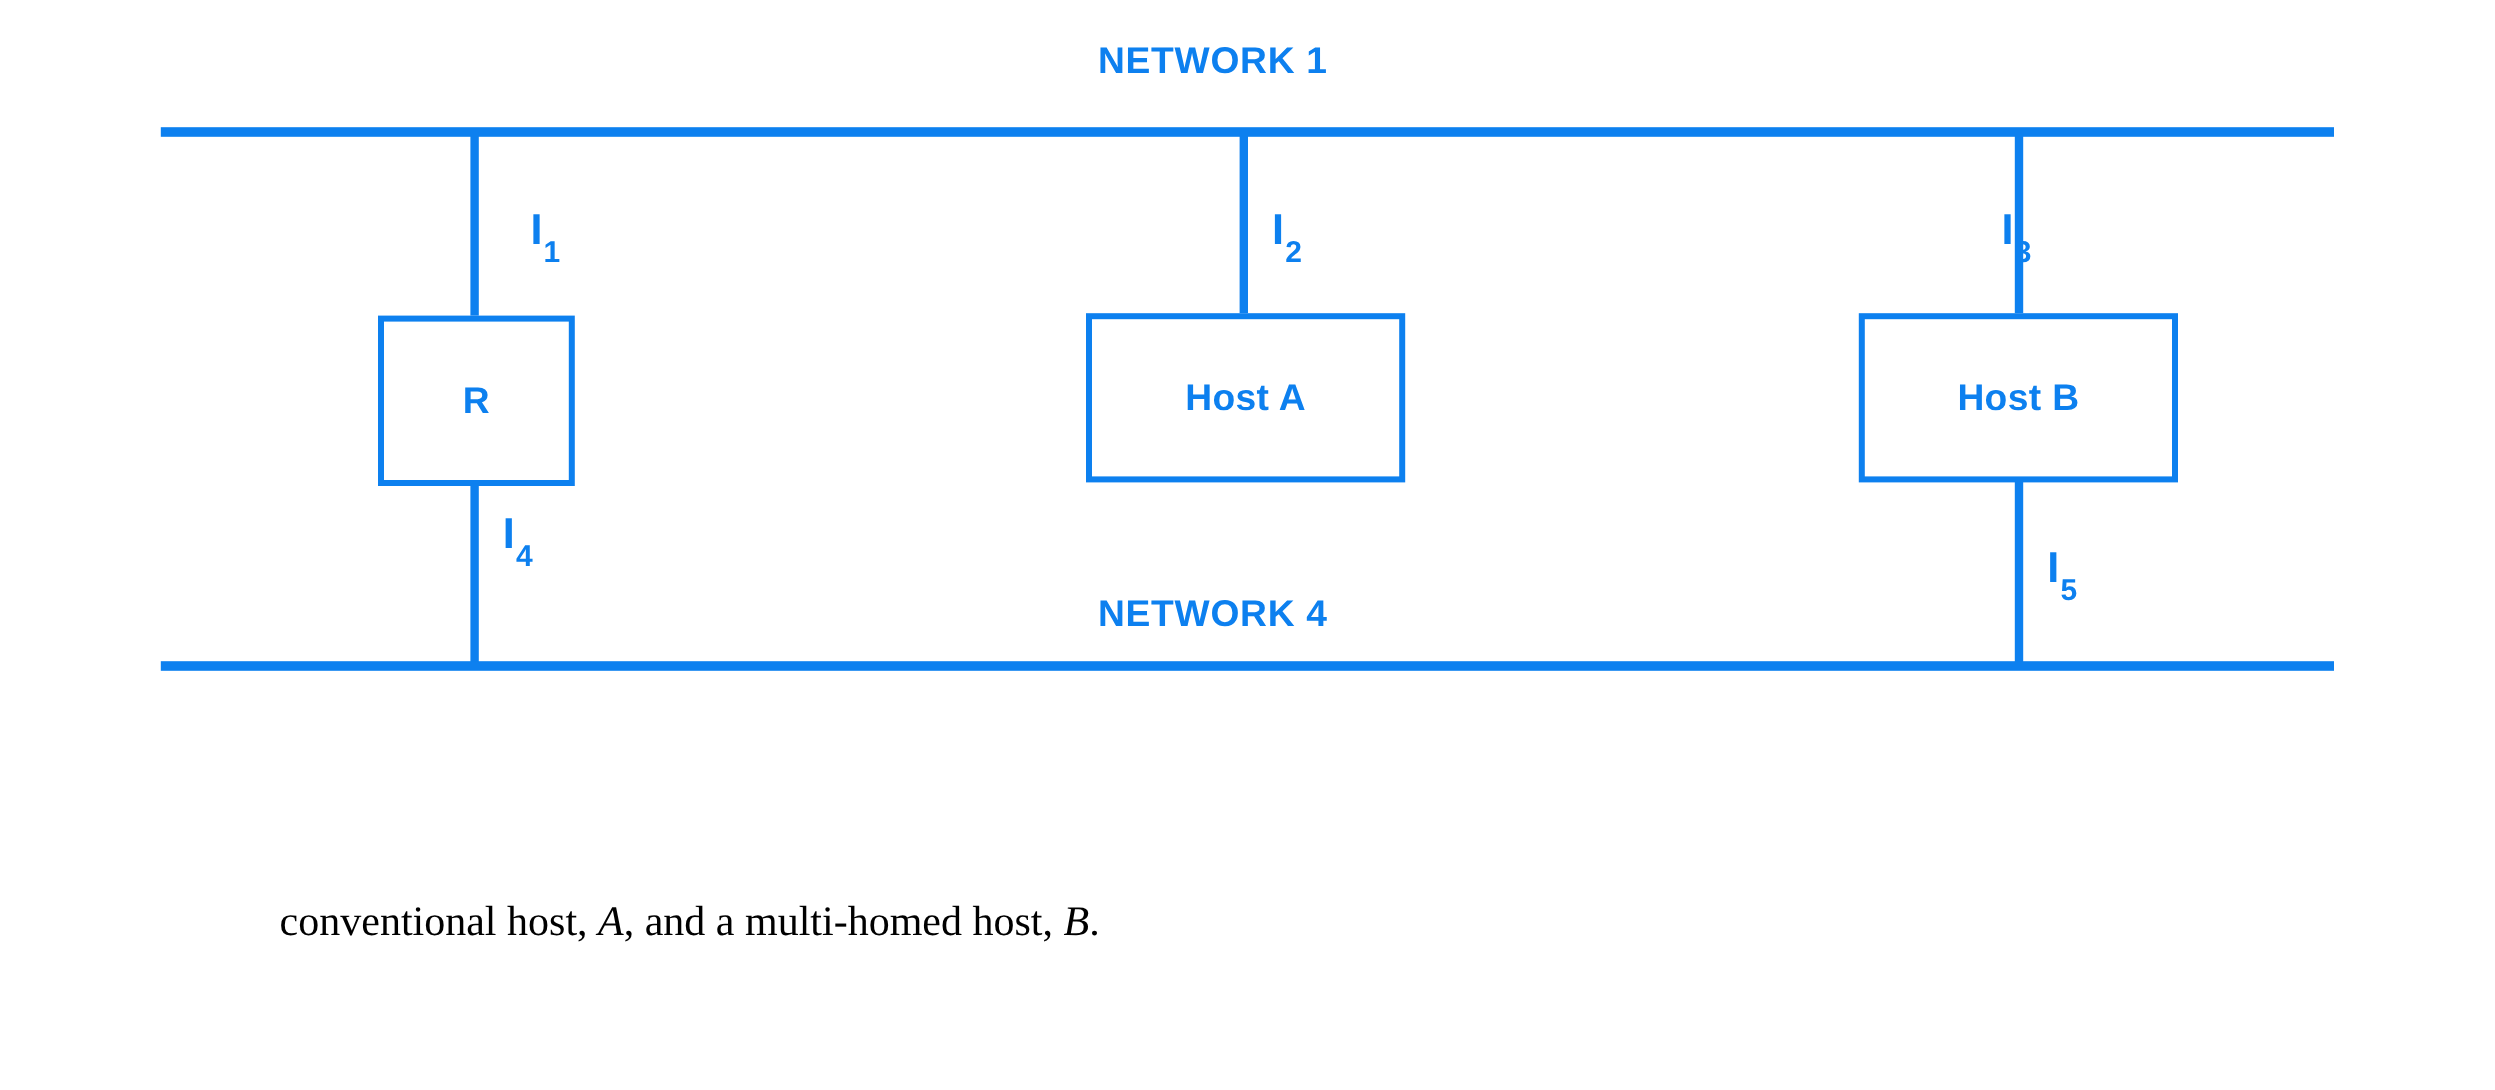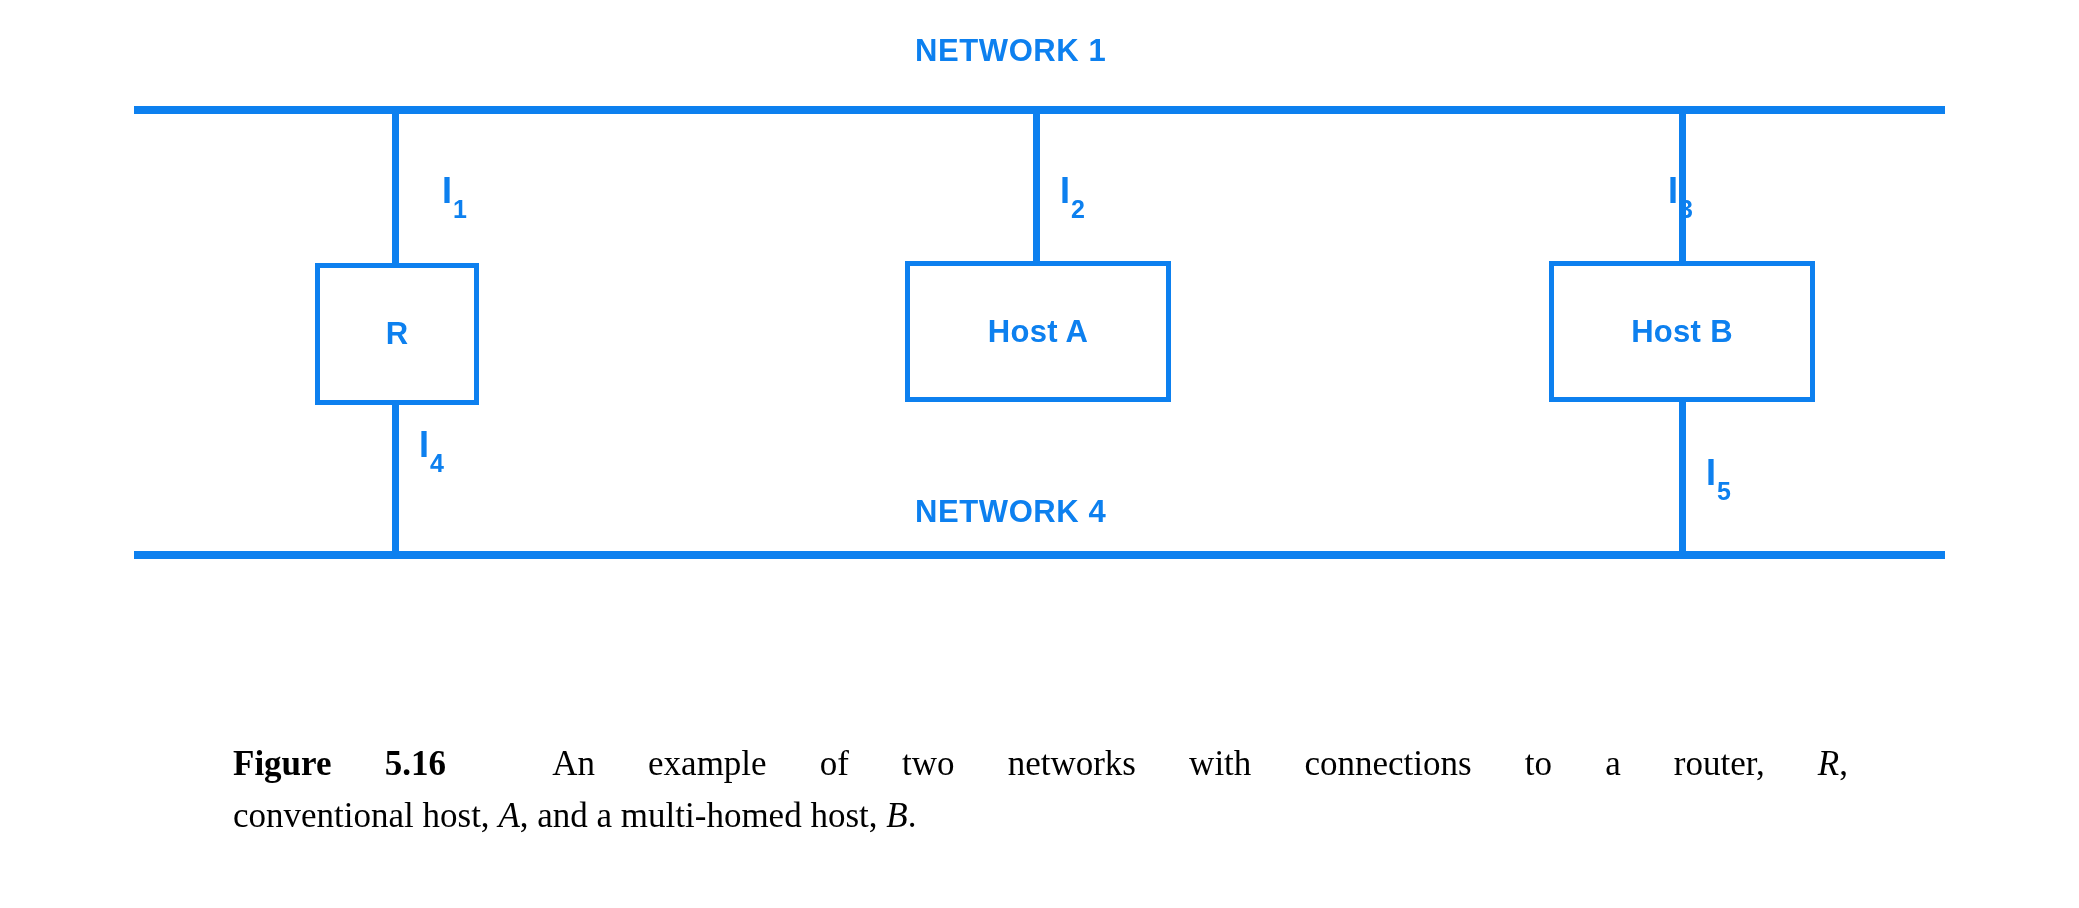--- a/index.html
+++ b/index.html
@@ -175,17 +175,16 @@
 
     <div class="iface-label" id="iface-4"><span>I</span><span class="sub">4</span></div>
     <div class="iface-label" id="iface-5"><span>I</span><span class="sub">5</span></div>
 
     <div class="bus-label" id="label-network-2">NETWORK 4</div>
     <div class="bus" id="bus-network-2"></div>
 
   </div>
 
   <div class="caption">
-    <span class="caption-line" id="caption-line-1"><span class="caption-figno">Figure 5.16</span><span>&nbsp;&nbsp;</span><span>An example of two networks with connections to a router,</span><span>&nbsp;</span><span class="caption-em">R</span><span>,</span></span>
     <span class="caption-line" id="caption-line-2"><span>conventional host,</span><span>&nbsp;</span><span class="caption-em">A</span><span>, and a multi-homed host,</span><span>&nbsp;</span><span class="caption-em">B</span><span>.</span></span>
   </div>
 
 </div>
 
 </body></html>

